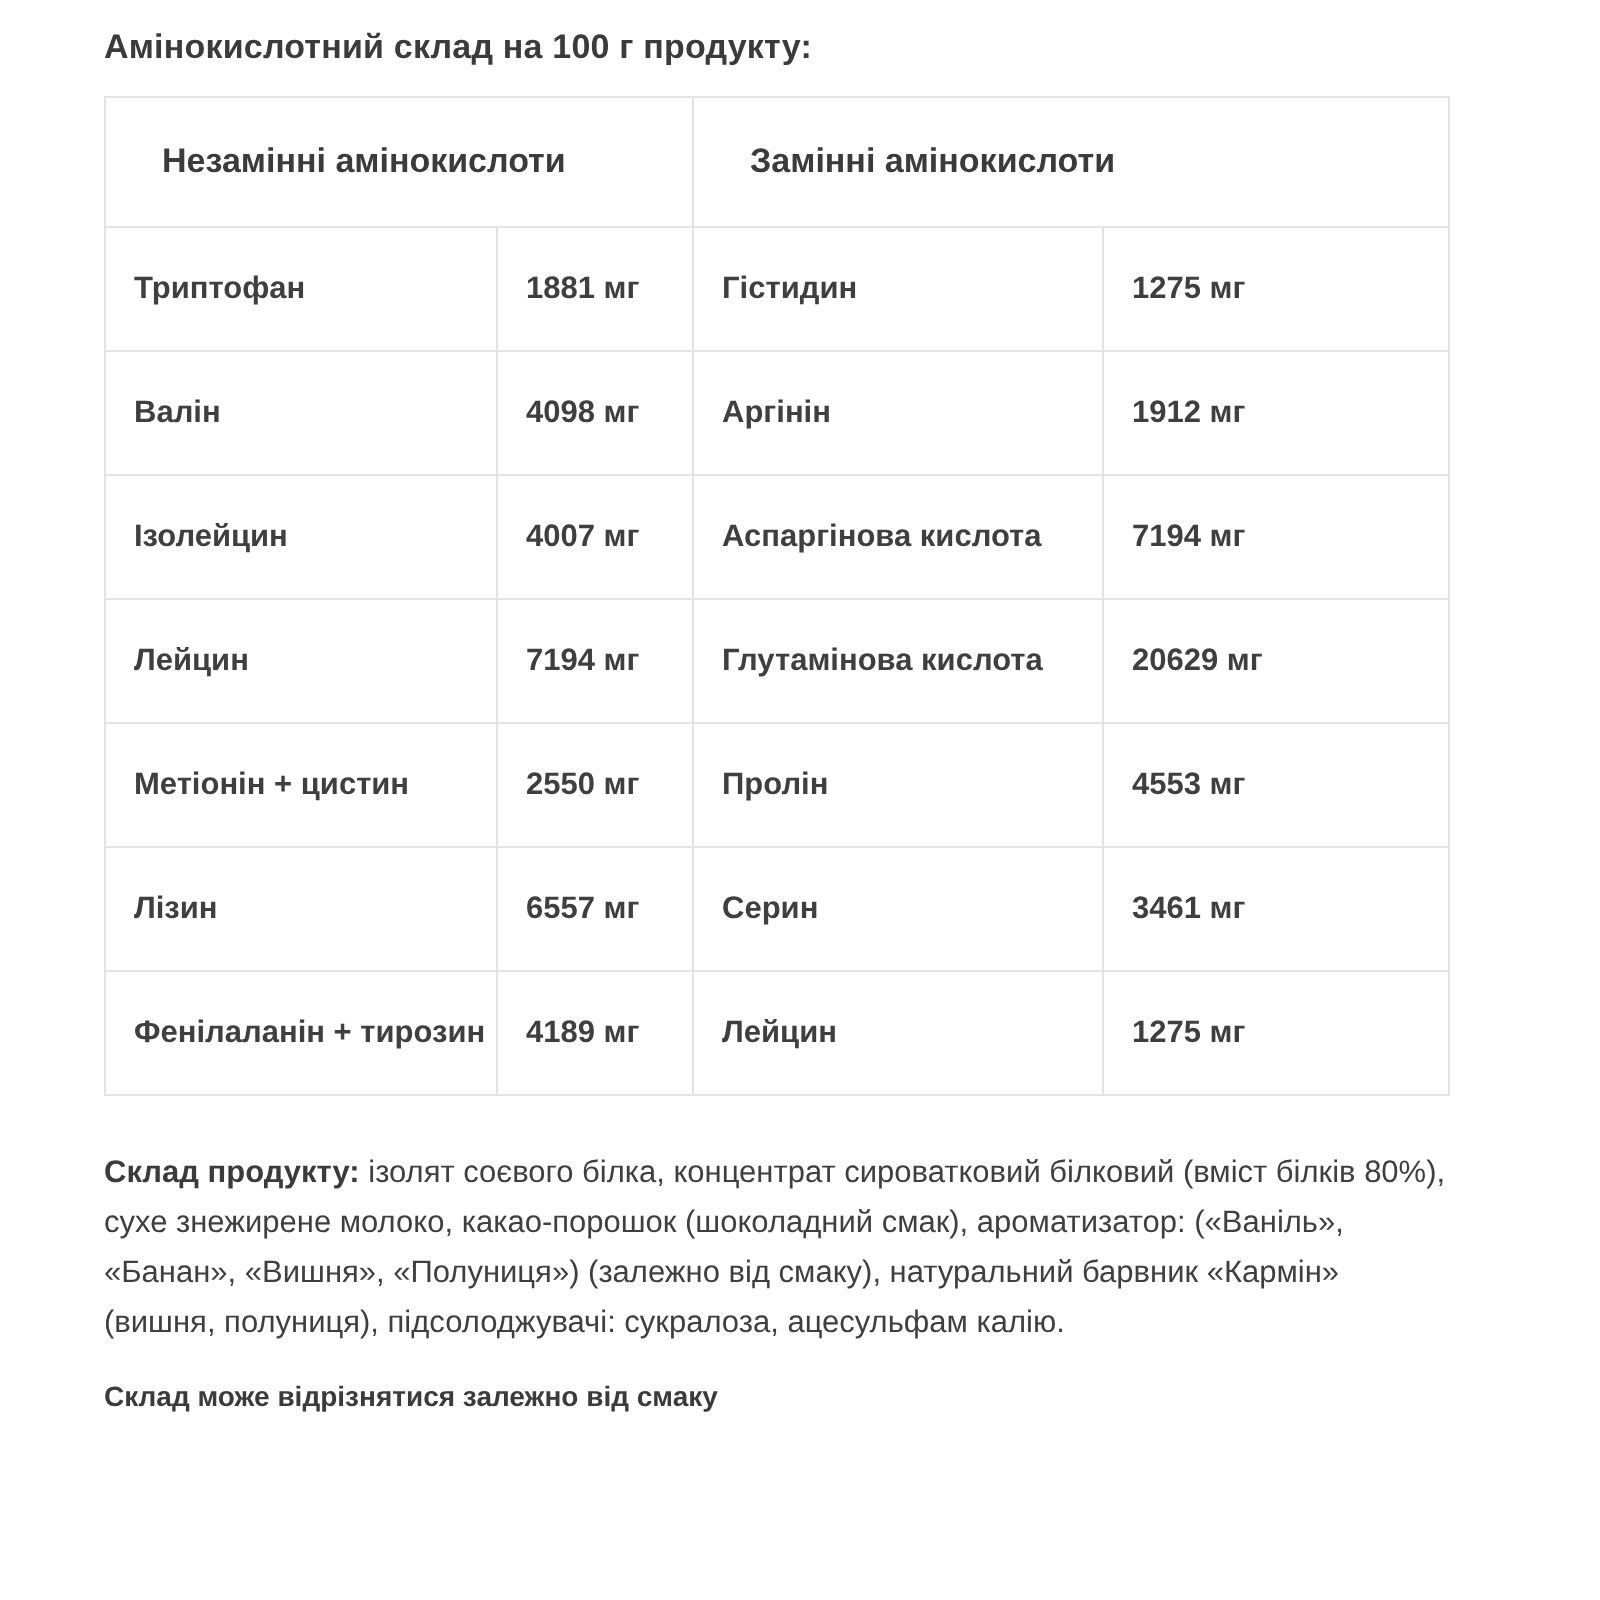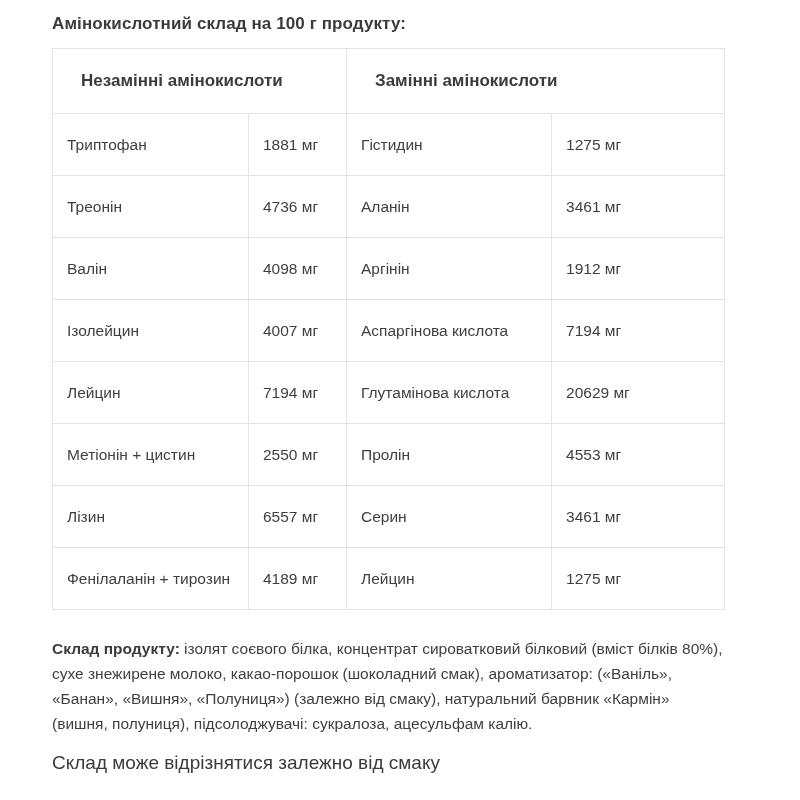--- a/index.html
+++ b/index.html
@@ -33,21 +33,21 @@
     border-collapse: collapse;
     table-layout: fixed;
   }
   table.amino td, table.amino th {
     border: 1px solid #e3e3e3;
     padding: 0 14px;
     height: 61px;
     vertical-align: middle;
     font-size: 15.5px;
     color: #3f3f3f;
-    font-weight: normal;
+    font-weight: bold;
     text-align: left;
     overflow: hidden;
     white-space: nowrap;
   }
   table.amino thead th {
     font-size: 17px;
     font-weight: bold;
     color: #3b3b3b;
     height: 64px;
     padding-left: 28px;
@@ -62,22 +62,22 @@
     line-height: 1.62;
     color: #3f3f3f;
     width: 676px;
   }
   .composition b {
     color: #3b3b3b;
     font-weight: bold;
   }
   .note {
     margin-top: 10px;
-    font-size: 19px;
-    font-weight: normal;
+    font-size: 14px;
+    font-weight: bold;
     color: #3b3b3b;
   }
 </style>
 </head>
 <body>
 
 <div class="page">
 
   <div class="heading">Амінокислотний склад на 100 г продукту:</div>
 
@@ -93,26 +93,20 @@
         <th colspan="2">Незамінні амінокислоти</th>
         <th colspan="2">Замінні амінокислоти</th>
       </tr>
     </thead>
     <tbody>
       <tr>
         <td>Триптофан</td>
         <td>1881 мг</td>
         <td>Гістидин</td>
         <td>1275 мг</td>
-      </tr>
-      <tr>
-        <td>Треонін</td>
-        <td>4736 мг</td>
-        <td>Аланін</td>
-        <td>3461 мг</td>
       </tr>
       <tr>
         <td>Валін</td>
         <td>4098 мг</td>
         <td>Аргінін</td>
         <td>1912 мг</td>
       </tr>
       <tr>
         <td>Ізолейцин</td>
         <td>4007 мг</td>

